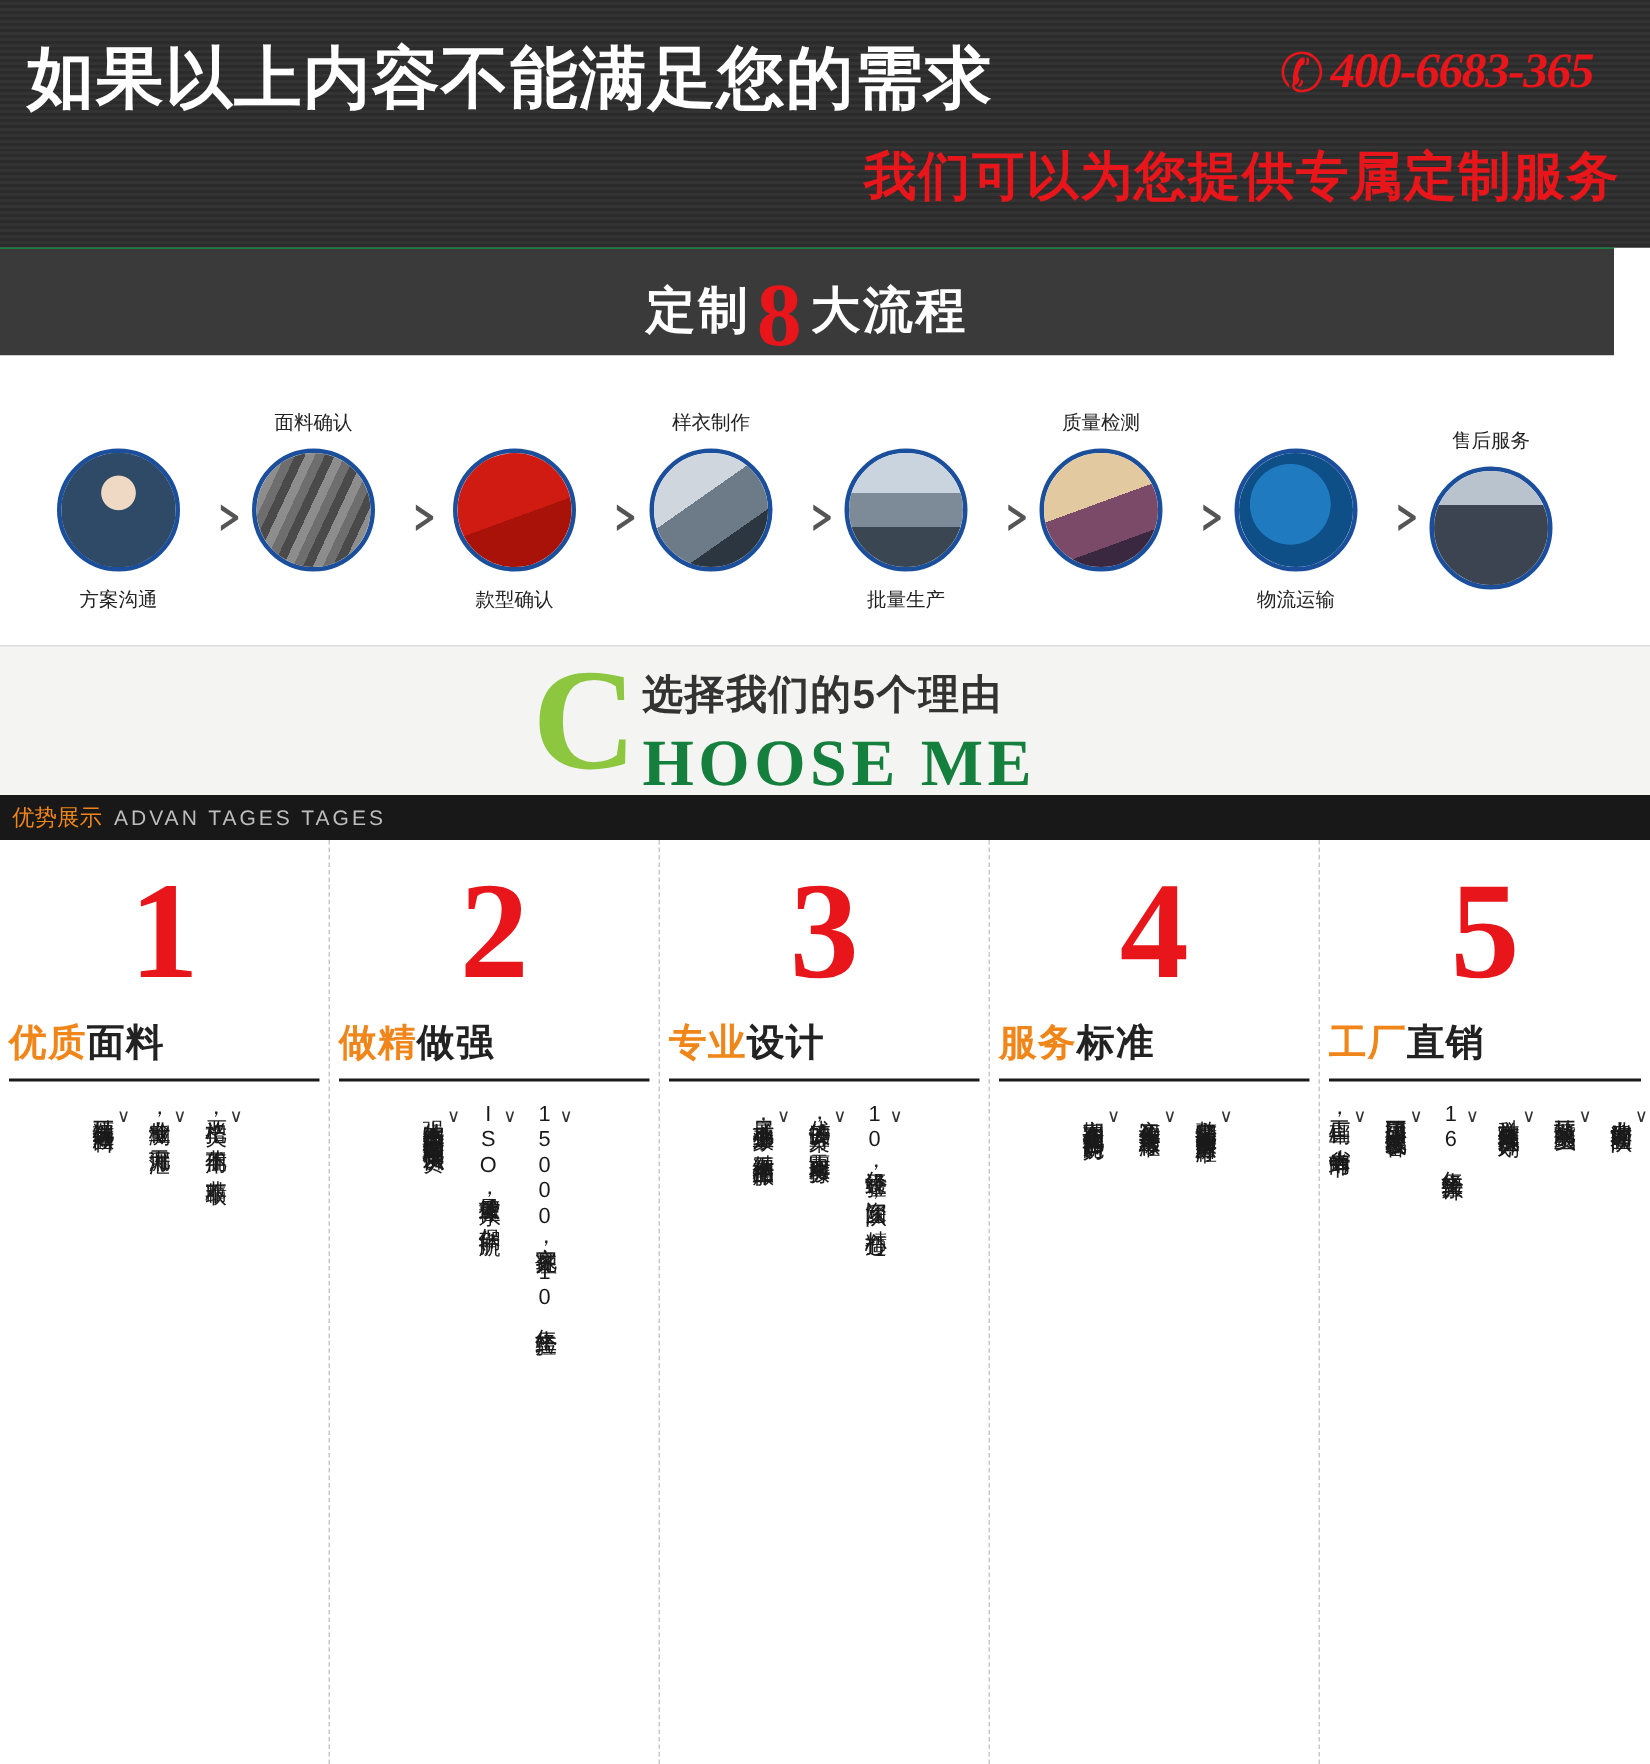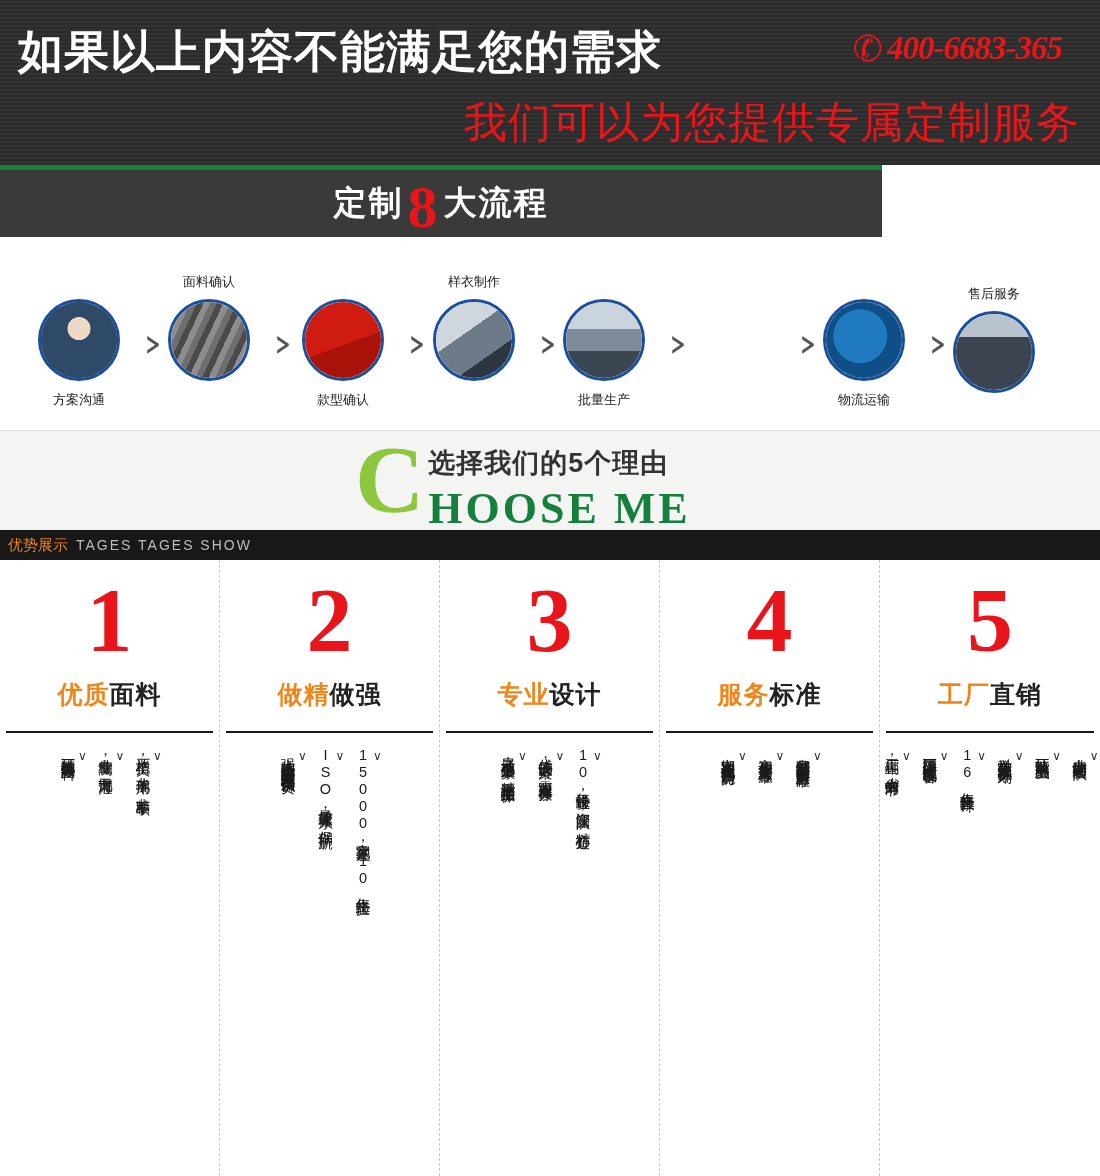--- a/index.html
+++ b/index.html
@@ -50,36 +50,36 @@
     font-family: "Liberation Serif", serif;
     font-size: 33px;
     font-weight: bold;
     font-style: italic;
     color: #e8161a;
     letter-spacing: -1px;
   }
   .header-line2 {
     position: absolute;
     right: 20px; top: 94px;
-    font-size: 43px;
-    font-weight: normal;
+    font-size: 35px;
+    font-weight: bold;
     color: #e8161a;
     letter-spacing: 1px;
     white-space: nowrap;
   }
 
   
   .subheader {
     position: relative;
-    width: 882px;
+    width: 1076px;
     height: 72px;
     background: #3a3a3a;
-    border-top: 5px solid #15803d;
-    display: flex;
-    align-items: center;
+    border-top: 1px solid #15803d;
+    display: flex;
+    align-items: flex-end;
     justify-content: center;
   }
   .sub-title {
     display: flex;
     align-items: center;
     font-size: 33px;
     font-weight: bold;
     color: #ffffff;
     letter-spacing: 2px;
   }
@@ -207,25 +207,24 @@
     font-family: "Liberation Serif", serif;
     font-size: 92px;
     font-weight: bold;
     color: #e8161a;
     text-align: center;
     line-height: 1;
     margin-top: 14px;
     height: 104px;
   }
   .coltitle {
-    text-align: center;
     font-size: 25px;
     font-weight: bold;
     letter-spacing: 1px;
-    padding-bottom: 20px;
+    padding-bottom: 8px;
     border-bottom: 2px solid #1a1a1a;
     margin: 0 6px;
   }
   .coltitle .o { color: #f08519; }
   .coltitle .d { color: #222222; }
   .bullets {
     display: flex;
     flex-direction: row-reverse;
     justify-content: center;
     gap: 6px;
@@ -307,20 +306,26 @@
     <div class="parrow" style="left:537px; top:92px;">＞</div>
 
     <div class="pstep" style="left:563px; top:62px;">
       <div class="pcircle">
           <div class="inner ph-factory"></div>
         </div>
       <div class="plabel below">批量生产</div>
     </div>
     <div class="parrow" style="left:667px; top:92px;">＞</div>
 
+    <div class="pstep" style="left:693px; top:62px;">
+      <div class="pcircle">
+          <div class="inner ph-quality"></div>
+        </div>
+      <div class="plabel above">质量检测</div>
+    </div>
     <div class="parrow" style="left:797px; top:92px;">＞</div>
 
     <div class="pstep" style="left:823px; top:62px;">
       <div class="pcircle">
           <div class="inner ph-logistic"></div>
         </div>
       <div class="plabel below">物流运输</div>
     </div>
     <div class="parrow" style="left:927px; top:92px;">＞</div>
 
@@ -337,21 +342,21 @@
       <span class="big-c">C</span>
       <span class="choose-text">
         <span class="choose-cn" style="display:block;">选择我们的5个理由</span>
         <span class="choose-en" style="display:block;">HOOSE  ME</span>
       </span>
     </div>
   </div>
 
   <div class="advbar">
     <span class="cn">优势展示</span>
-    <span class="en">TAGES TAGES SHOW</span>
+    <span class="en">ADVAN TAGES TAGES</span>
   </div>
 
   <div class="cols">
 
     <div class="col">
       <div class="colnum">1</div>
       <div class="coltitle">
         <span class="o">优质</span><span class="d">面料</span>
       </div>
       <div class="bullets">

